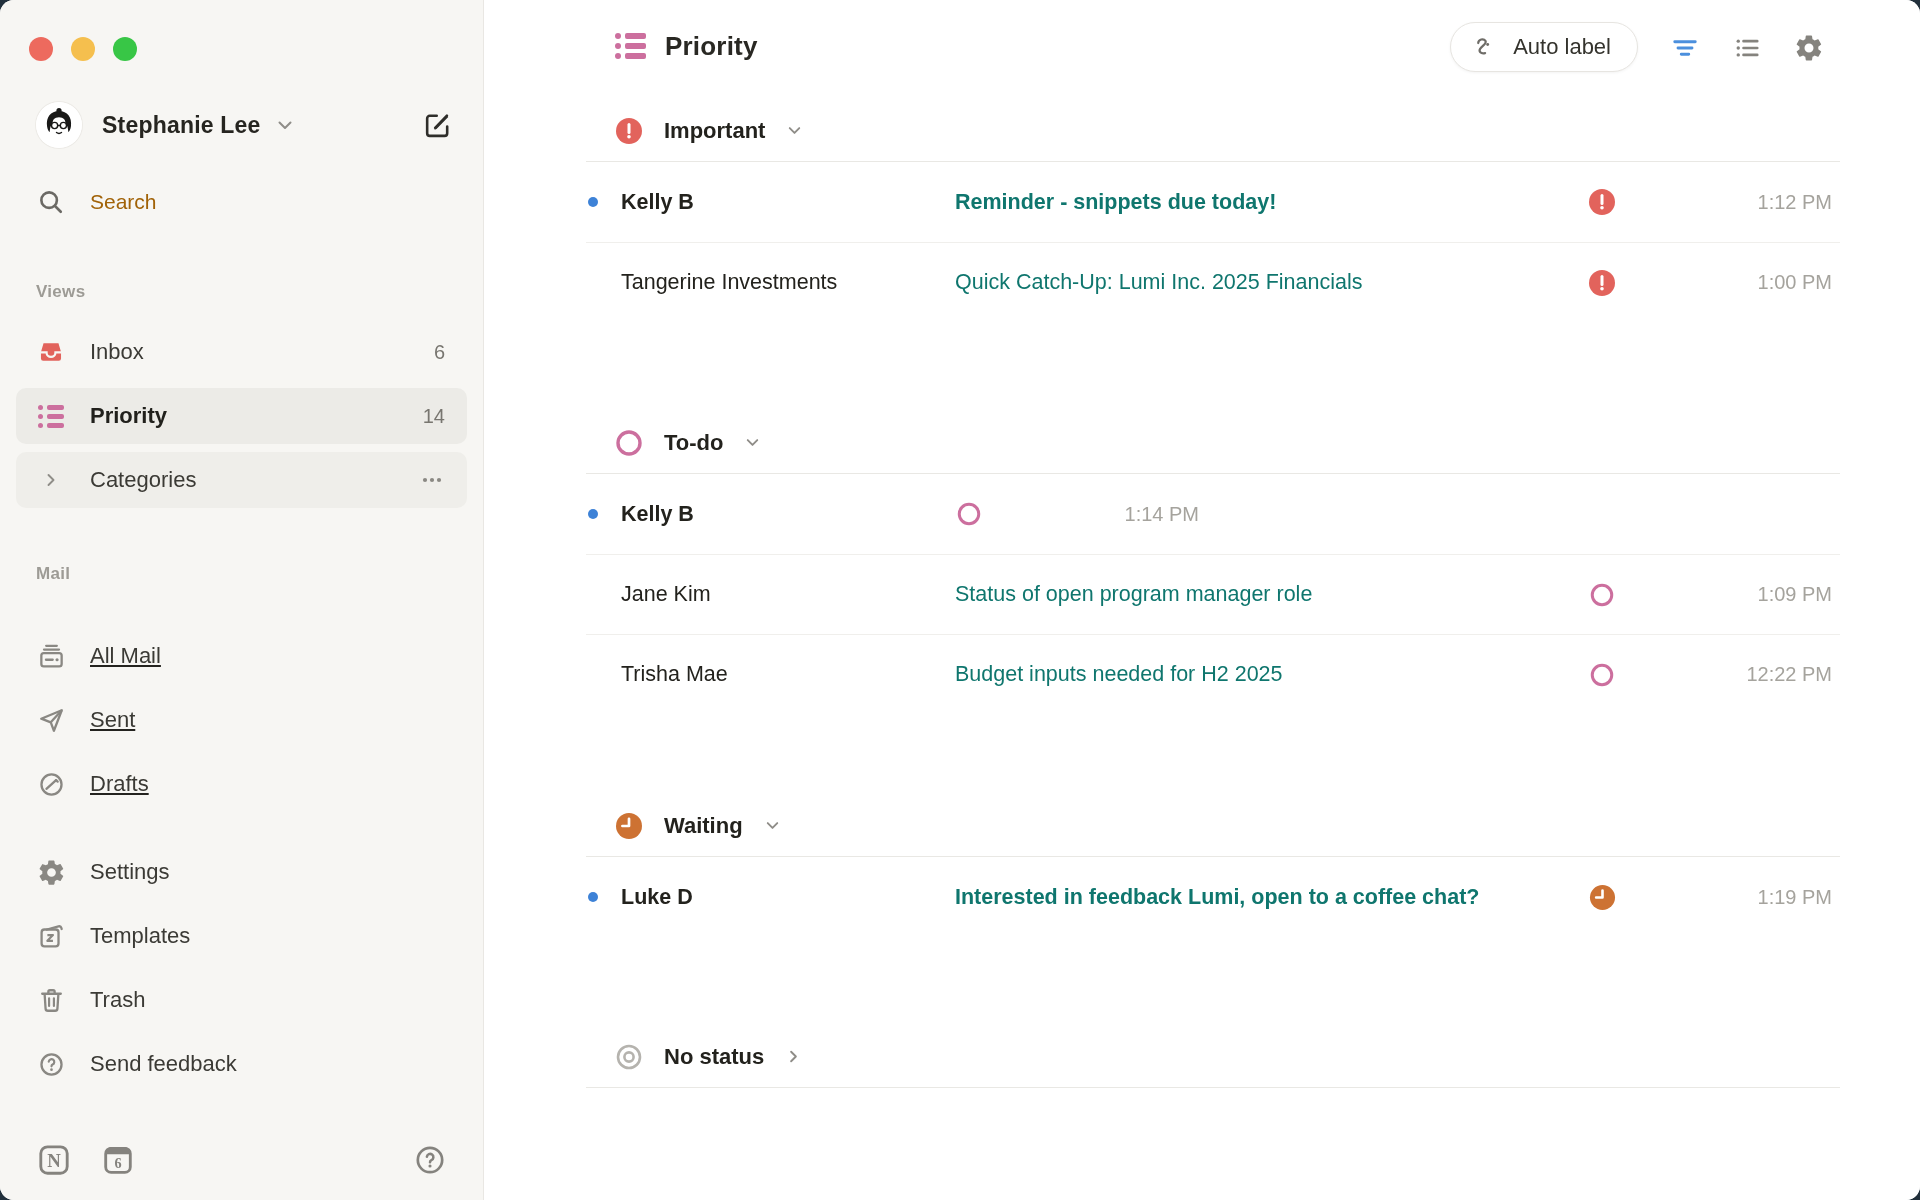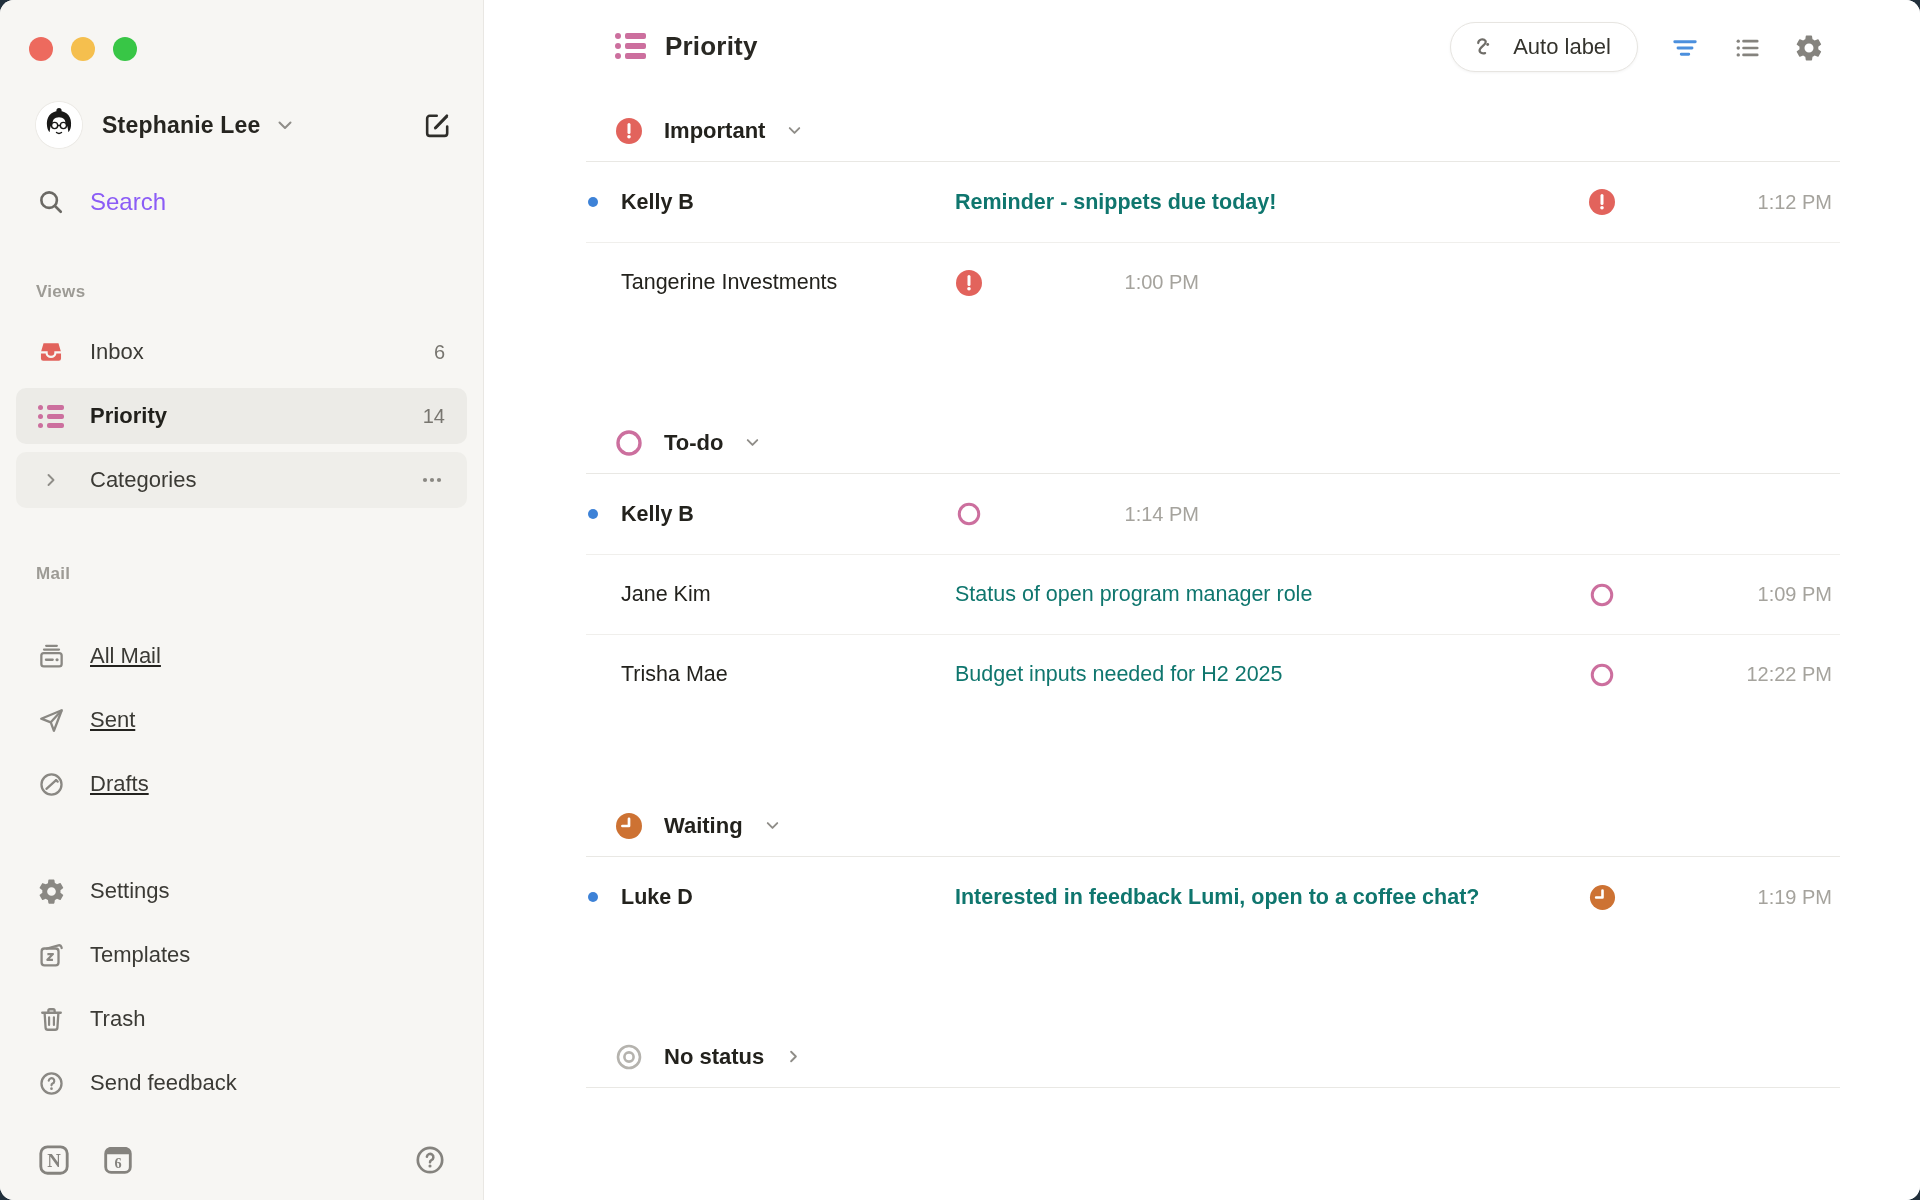--- a/index.html
+++ b/index.html
@@ -30,30 +30,30 @@
   .t-yellow { background:var(--traffic-yellow,#f5bf4e); }
   .t-green  { background:var(--traffic-green,#38c646); }
 
   .profile { position:absolute; top:101px; left:36px; right:30px; height:48px; display:flex; align-items:center; }
   .avatar { width:46px; height:46px; border-radius:50%; background:#fff; overflow:hidden; flex:0 0 auto; box-shadow:0 0 0 1px #eceae6; }
   .profile-name { margin-left:20px; font-size:23px; font-weight:700; color:#262520; letter-spacing:.2px; }
   .profile-chevron { margin-left:14px; display:flex; color:#8f8d88; }
   .compose-btn { margin-left:auto; display:flex; color:#2f2e2a; cursor:pointer; }
 
   .search-row { position:absolute; top:178px; left:36px; height:48px; display:flex; align-items:center; gap:24px; color:#6b6964; cursor:pointer; }
-  .search-row .label { font-size:24px; color:#8b5cf6; }
+  .search-row .label { font-size:21px; color:#a16207; }
 
   .side-label { position:absolute; left:36px; font-size:17px; font-weight:600; color:#9d9b95; letter-spacing:.3px; }
   .lbl-views { top:282px; }
   .lbl-mail  { top:564px; }
 
   .navlist { position:absolute; left:16px; right:16px; }
   .nav-views { top:324px; }
   .nav-mail  { top:628px;text-decoration:underline; }
-  .nav-footer{ top:863px; }
+  .nav-footer{ top:844px; }
   .nav-item {
     height:56px; margin-bottom:8px; border-radius:10px;
     display:flex; align-items:center; gap:24px; padding:0 22px 0 20px;
     font-size:22px; color:#3b3a35; cursor:pointer;
   }
   .nav-item .ico { width:30px; display:flex; justify-content:center; color:#8a8883; flex:0 0 auto; }
   .nav-item.selected { background:var(--selected-bg,#ecebe7); }
   .nav-item.hovered  { background:#efeeea; }
   .nav-item.selected .nav-label { font-weight:700; color:#21201c; }
   .nav-count { margin-left:auto; font-size:20px; color:#787670; }
@@ -397,20 +397,21 @@
                 <circle cx="14" cy="14" r="13" fill="var(--accent-red,#e2635c)"></circle>
                 <path d="M14 7.6v8" stroke="#fff" stroke-width="3" stroke-linecap="round"></path>
                 <circle cx="14" cy="19.8" r="1.8" fill="#fff"></circle>
               </svg>
           </span>
           <span class="time">1:12 PM</span>
         </div>
         <div class="row">
 
           <span class="sender">Tangerine Investments</span>
+          <span class="subject">Quick Catch-Up: Lumi Inc. 2025 Financials</span>
           <span class="status-ico">
             <svg width="28" height="28" viewBox="0 0 28 28">
                 <circle cx="14" cy="14" r="13" fill="var(--accent-red,#e2635c)"></circle>
                 <path d="M14 7.6v8" stroke="#fff" stroke-width="3" stroke-linecap="round"></path>
                 <circle cx="14" cy="19.8" r="1.8" fill="#fff"></circle>
               </svg>
           </span>
           <span class="time">1:00 PM</span>
         </div>
       </div>

